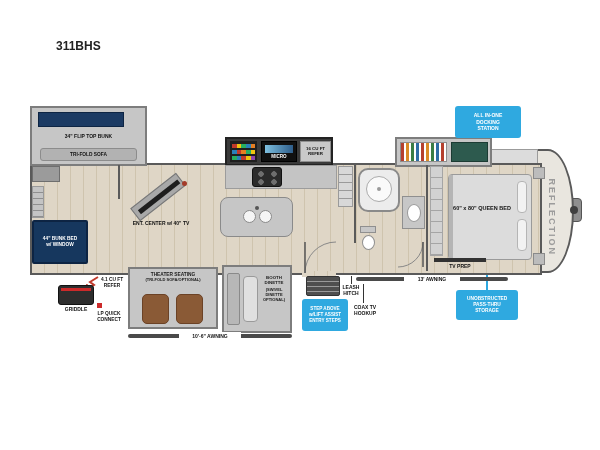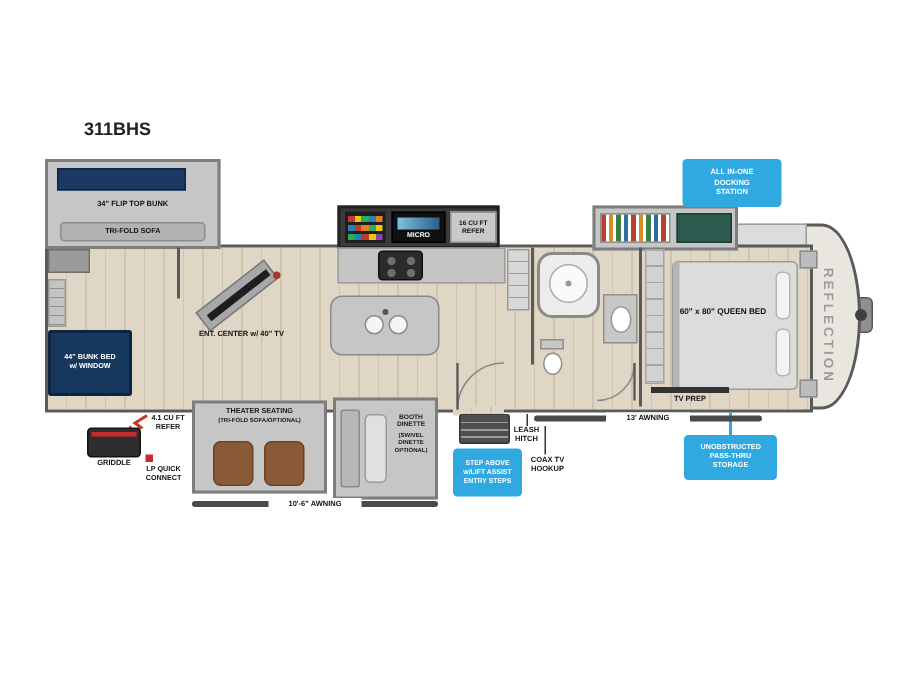--- a/index.html
+++ b/index.html
@@ -12,21 +12,21 @@
   .callout{position:absolute;box-sizing:border-box;background:#2fa9e0;color:#fff;font-weight:bold;
            text-align:center;border-radius:3px;display:flex;align-items:center;justify-content:center;line-height:1.3;}
   .f40{font-size:4px;}.f44{font-size:4.4px;}.f46{font-size:4.6px;}.f48{font-size:4.8px;}
   .f5{font-size:5px;}.f55{font-size:5.5px;}
 </style>
 </head>
 <body>
 
 <div class="stage">
 
-  <div class="lbl" style="left:56px;top:40px;width:80px;text-align:left;font-size:12px;color:#222;margin-top:40px;">311BHS</div>
+  <div class="lbl" style="left:56px;top:40px;width:80px;text-align:left;font-size:12px;color:#222;">311BHS</div>
 
   <div class="abs" style="left:564px;top:198px;width:18px;height:24px;background:#8f8f8f;border:1.5px solid #555;border-radius:0 4px 4px 0;"></div>
 
   <div class="abs" style="left:536px;top:149px;width:38px;height:124px;background:#e9e6df;border:2px solid #5a5a5a;border-radius:0 26px 26px 0 / 0 62px 62px 0;"></div>
   <div class="abs" style="left:570px;top:206px;width:8px;height:8px;background:#3f3f3f;border-radius:50%;"></div>
 
   <div class="abs" style="left:490px;top:149px;width:48px;height:16px;background:#dcdcdc;border:1px solid #9b9b9b;"></div>
 
   <div class="abs wood" style="left:30px;top:163px;width:512px;height:112px;border:2px solid #5a5a5a;"></div>
 

